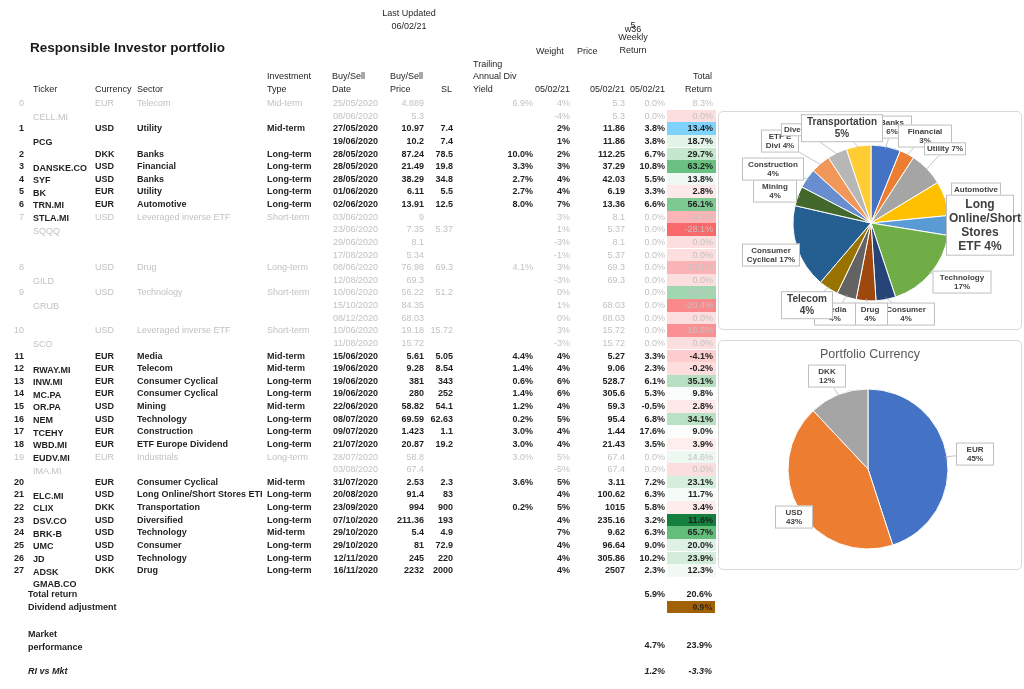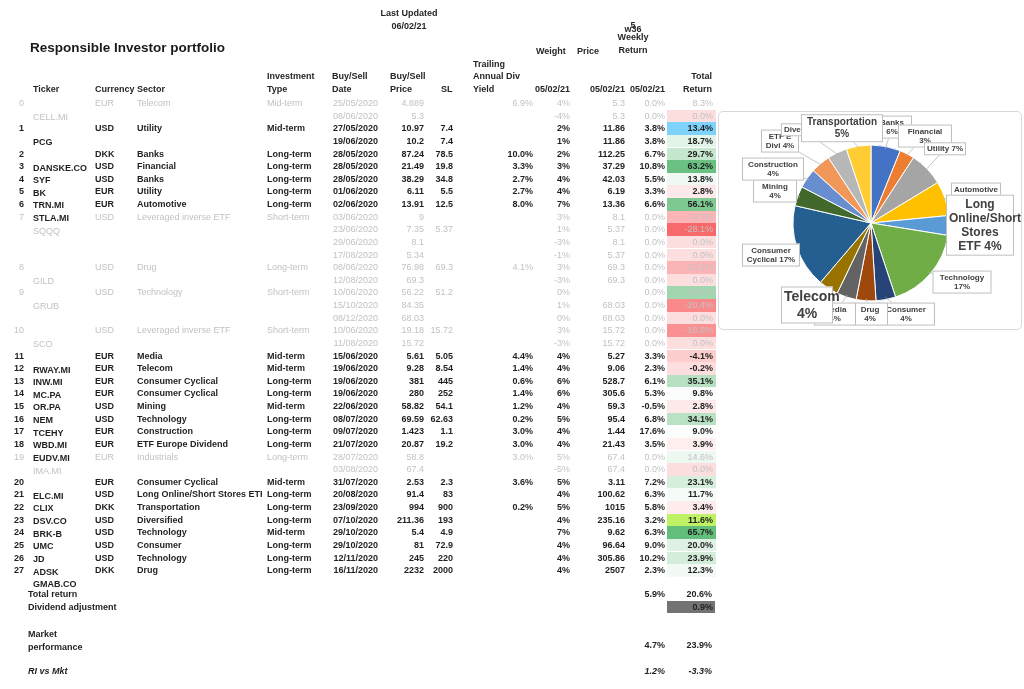--- a/index.html
+++ b/index.html
@@ -1,19 +1,19 @@
 <!DOCTYPE html>
 <html><head>
 <meta charset="utf-8">
 <style>
   html,body{margin:0;padding:0;background:#fff;}
   .sheet{position:relative;width:1024px;height:689px;background:#fff;overflow:hidden;
          font-family:"Liberation Sans",sans-serif;color:#1f1f1f;}
   .abs{position:absolute;white-space:nowrap;}
-  .hdr{font-size:9px;font-weight:700;color:#262626;}
+  .hdr{font-size:9px;font-weight:400;color:#262626;}
   .title{font-size:13.5px;font-weight:700;color:#1a1a1a;}
   .ctr{text-align:center;}
   .rgt{text-align:right;}
   .ital{font-style:italic;}
   
   #rows{position:absolute;left:0;top:97px;width:716px;}
   .row{display:flex;height:12.633px;align-items:center;font-size:9px;font-weight:700;color:#1f1f1f;}
   .row.gray{color:#c2c2c2;font-weight:400;}
   .row span{display:block;white-space:nowrap;overflow:hidden;line-height:12.6px;height:12.6px;box-sizing:border-box;}
   .c-i {width:28px;text-align:right;padding-right:4px;}
@@ -26,21 +26,21 @@
   .c-sl{width:29px;text-align:right;}
   .c-y {width:80px;text-align:right;}
   .c-w {width:37px;text-align:right;}
   .c-p {width:55px;text-align:right;}
   .c-wk{width:40px;text-align:right;}
   .c-gap{width:2px;}
   .c-tr{width:49px;text-align:right;padding-right:3px;}
   
   .sumlbl{font-size:9px;font-weight:700;color:#1f1f1f;}
   .sumval{font-size:9px;font-weight:700;color:#1f1f1f;width:52px;text-align:right;}
-  .graycell{background:#737373;}
+  .graycell{background:#a16207;font-family:Liberation Serif, serif;}
   
   .chartbox{position:absolute;background:#fff;border:1px solid #d9d9d9;border-radius:5px;box-sizing:border-box;}
   .chartbox svg{position:absolute;left:0;top:0;}
   .plabel{position:absolute;transform:translate(-50%,-50%);background:#fff;border:1px solid #bfbfbf;
           font-size:8px;font-weight:600;color:#404040;text-align:center;line-height:1.18;
           padding:1px 2px;z-index:3;}
   .ctitle{position:absolute;left:0;top:6px;width:100%;text-align:center;font-size:12.5px;color:#595959;z-index:2;}
 </style>
 </head>
 <body>
@@ -431,21 +431,21 @@
         <span class="c-tr" style="background: rgb(253, 221, 221);">-0.2%</span>
       </div>
       <div class="row">
         <span class="c-i">13</span>
         <span class="c-t">MC.PA</span>
         <span class="c-c">EUR</span>
         <span class="c-s">Consumer Cyclical</span>
         <span class="c-ty">Long-term</span>
         <span class="c-d">19/06/2020</span>
         <span class="c-bp">381</span>
-        <span class="c-sl">445</span>
+        <span class="c-sl">343</span>
         <span class="c-y">0.6%</span>
         <span class="c-w">6%</span>
         <span class="c-p">528.7</span>
         <span class="c-wk">6.1%</span>
         <span class="c-gap"></span>
         <span class="c-tr" style="background: rgb(182, 224, 193);">35.1%</span>
       </div>
       <div class="row">
         <span class="c-i">14</span>
         <span class="c-t">OR.PA</span>
@@ -613,21 +613,21 @@
         <span class="c-s">Diversified</span>
         <span class="c-ty">Long-term</span>
         <span class="c-d">07/10/2020</span>
         <span class="c-bp">211.36</span>
         <span class="c-sl">193</span>
         <span class="c-y"></span>
         <span class="c-w">4%</span>
         <span class="c-p">235.16</span>
         <span class="c-wk">3.2%</span>
         <span class="c-gap"></span>
-        <span class="c-tr" style="background: #bef264;">11.6%</span>
+        <span class="c-tr" style="background: #15803d;">11.6%</span>
       </div>
       <div class="row">
         <span class="c-i">24</span>
         <span class="c-t">UMC</span>
         <span class="c-c">USD</span>
         <span class="c-s">Technology</span>
         <span class="c-ty">Mid-term</span>
         <span class="c-d">29/10/2020</span>
         <span class="c-bp">5.4</span>
         <span class="c-sl">4.9</span>
@@ -738,22 +738,36 @@
       </svg>
       <div class="plabel" style="left: 173px; top: 15px; max-width: 34px; font-size: 8px;">Banks 6%</div>
       <div class="plabel" style="left: 206px; top: 24px; max-width: 48px; font-size: 8px;">Financial 3%</div>
       <div class="plabel" style="left: 226px; top: 37px; max-width: 36px; font-size: 8px;">Utility 7%</div>
       <div class="plabel" style="left: 257px; top: 82px; max-width: 58px; font-size: 8px;">Automotive 7%</div>
       <div class="plabel" style="left: 261px; top: 113px; max-width: 62px; font-size: 12px;">Long Online/Short Stores ETF 4%</div>
       <div class="plabel" style="left: 243px; top: 170px; max-width: 62px; font-size: 8px;">Technology 17%</div>
       <div class="plabel" style="left: 187px; top: 202px; max-width: 52px; font-size: 8px;">Consumer 4%</div>
       <div class="plabel" style="left: 151px; top: 202px; max-width: 30px; font-size: 8px;">Drug 4%</div>
       <div class="plabel" style="left: 116px; top: 202px; max-width: 36px; font-size: 8px;">Media 4%</div>
-      <div class="plabel" style="left: 88px; top: 193px; max-width: 46px; font-size: 14px;">Telecom 4%</div>
+      <div class="plabel" style="left: 88px; top: 193px; max-width: 46px; font-size: 10px;">Telecom 4%</div>
       <div class="plabel" style="left: 52px; top: 143px; max-width: 52px; font-size: 8px;">Consumer Cyclical 17%</div>
       <div class="plabel" style="left: 56px; top: 79px; max-width: 38px; font-size: 8px;">Mining 4%</div>
       <div class="plabel" style="left: 54px; top: 57px; max-width: 56px; font-size: 8px;">Construction 4%</div>
       <div class="plabel" style="left: 61px; top: 29px; max-width: 32px; font-size: 8px;">ETF E Divi 4%</div>
       <div class="plabel" style="left: 84px; top: 18px; max-width: 40px; font-size: 8px;">Divers 4%</div>
       <div class="plabel" style="left: 123px; top: 16px; max-width: 76px; font-size: 10px;">Transportation 5%</div>
     </div>
+  <div class="chartbox" id="chart-currency" style="left:718px;top:340px;width:304px;height:230px;">
+    <div class="ctitle">Portfolio Currency</div>
+  <svg width="302" height="228">
+        <path d="M 149 128 L 149.00 48.00 A 80 80 0 0 1 173.72 204.08 Z" fill="#4472C4" stroke="#ffffff" stroke-width="1"></path>
+        <path d="M 149 128 L 173.72 204.08 A 80 80 0 0 1 94.24 69.68 Z" fill="#ED7D31" stroke="#ffffff" stroke-width="1"></path>
+        <path d="M 149 128 L 94.24 69.68 A 80 80 0 0 1 149.00 48.00 Z" fill="#A5A5A5" stroke="#ffffff" stroke-width="1"></path>
+        <line x1="225.6446152301827" y1="115.86068551287808" x2="256" y2="113" stroke="#b7b7b7" stroke-width="0.8"></line>
+        <line x1="82.20641870449397" y1="167.5016138622288" x2="75" y2="176" stroke="#b7b7b7" stroke-width="0.8"></line>
+        <line x1="120.433534711669" y1="55.84934469507169" x2="108" y2="35" stroke="#b7b7b7" stroke-width="0.8"></line>
+      </svg>
+      <div class="plabel" style="left: 256px; top: 113px; max-width: 32px; font-size: 8px;">EUR 45%</div>
+      <div class="plabel" style="left: 75px; top: 176px; max-width: 32px; font-size: 8px;">USD 43%</div>
+      <div class="plabel" style="left: 108px; top: 35px; max-width: 32px; font-size: 8px;">DKK 12%</div>
+    </div>
 
 </div>
 
 </body></html>

